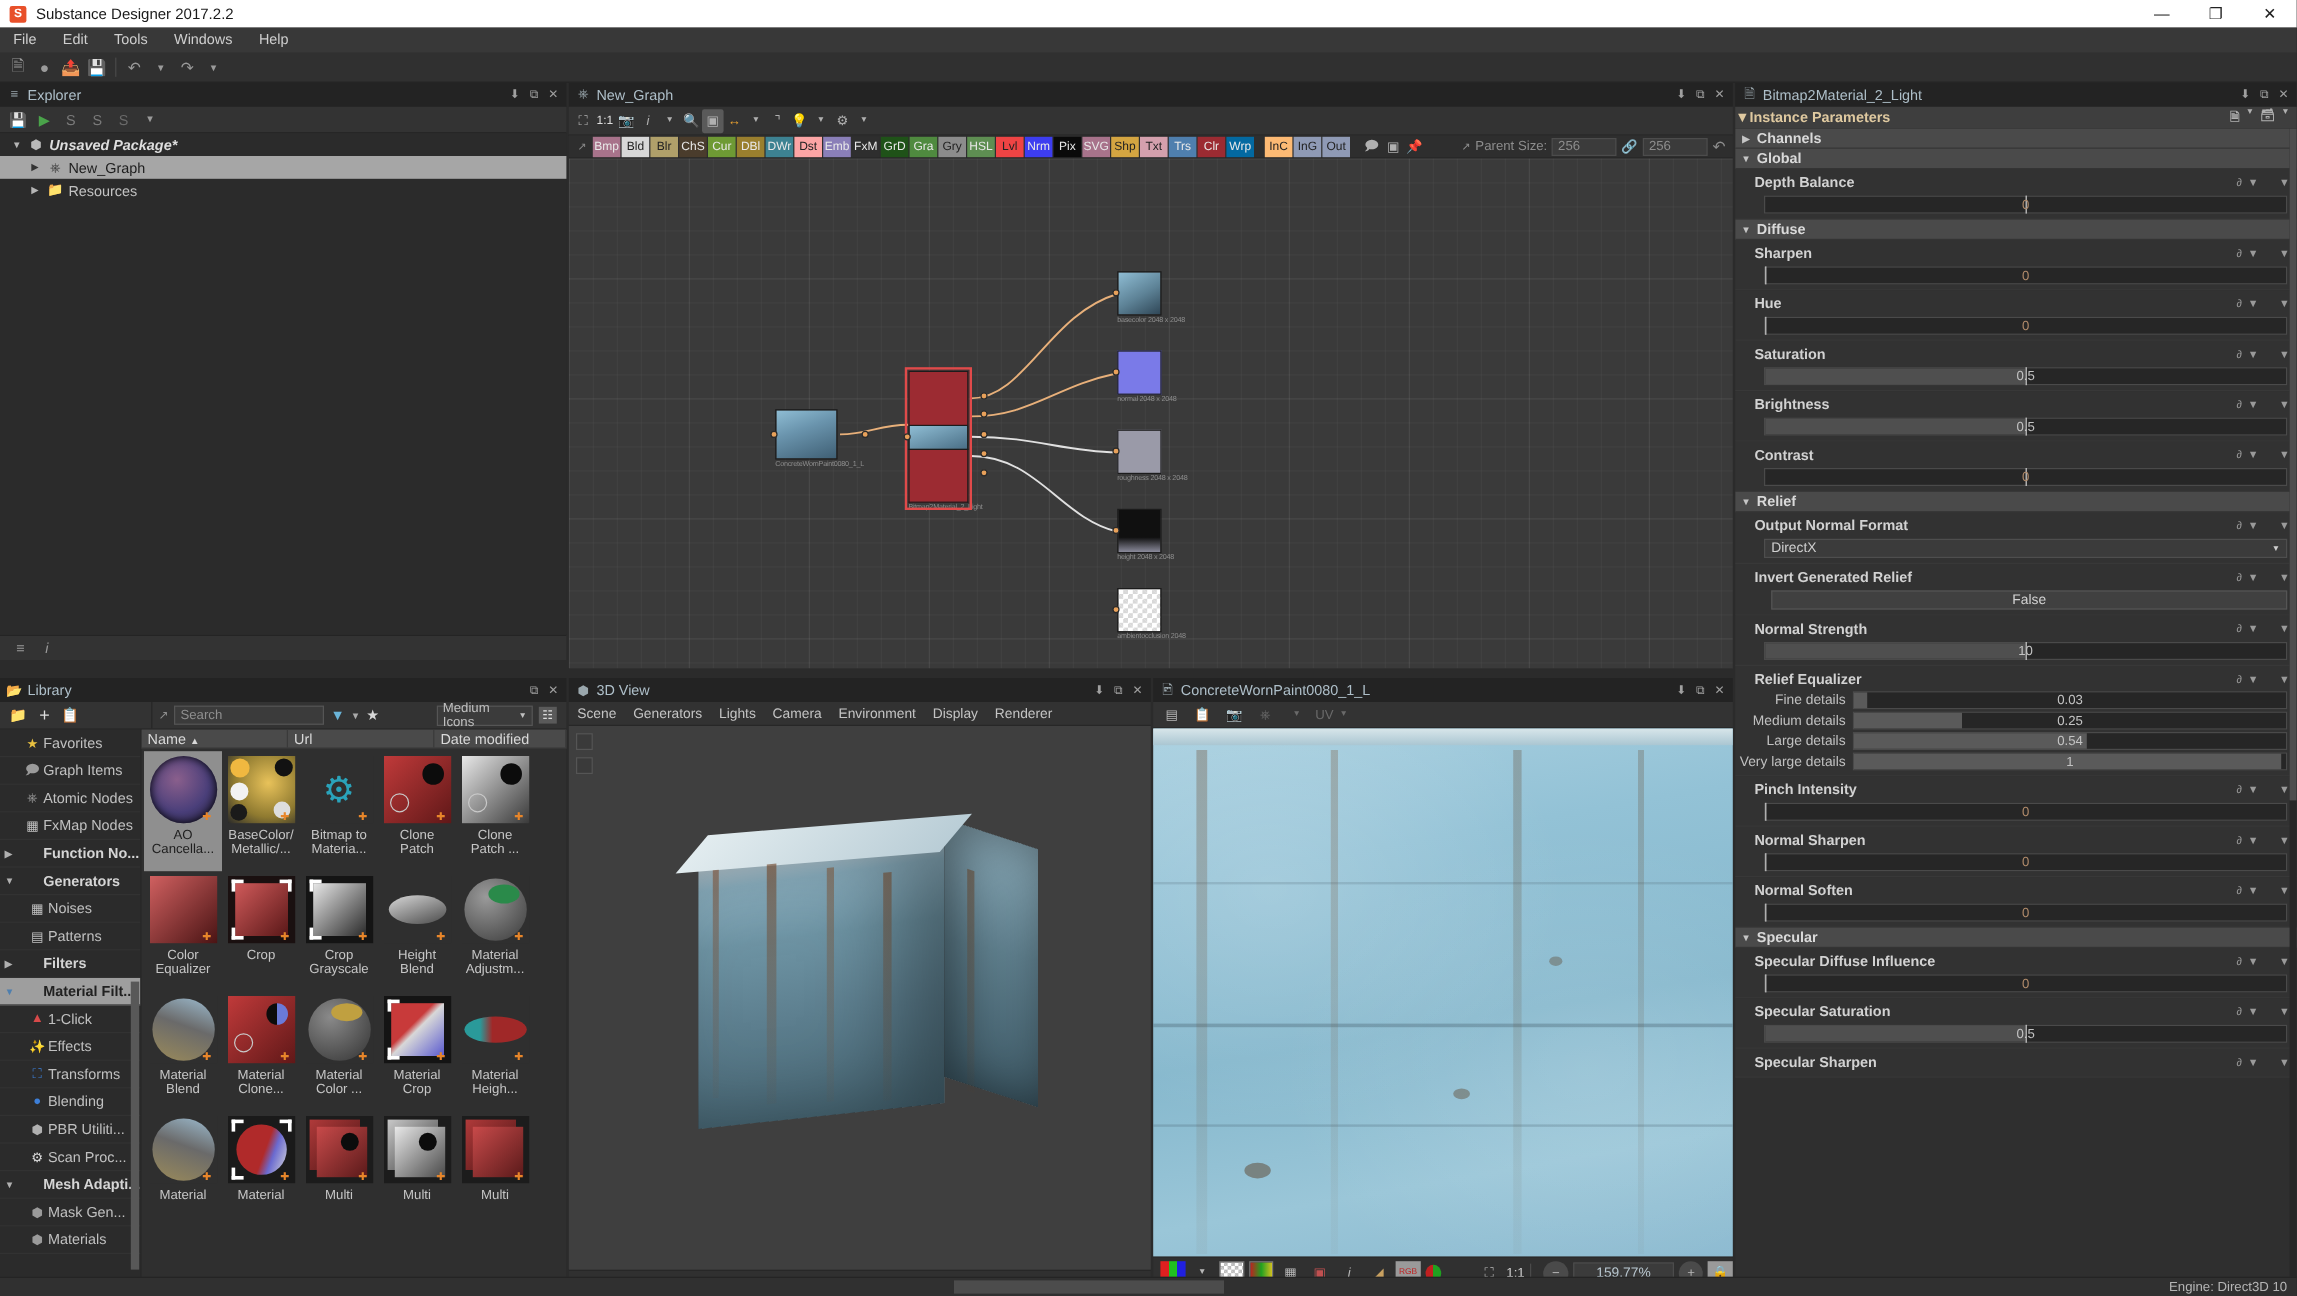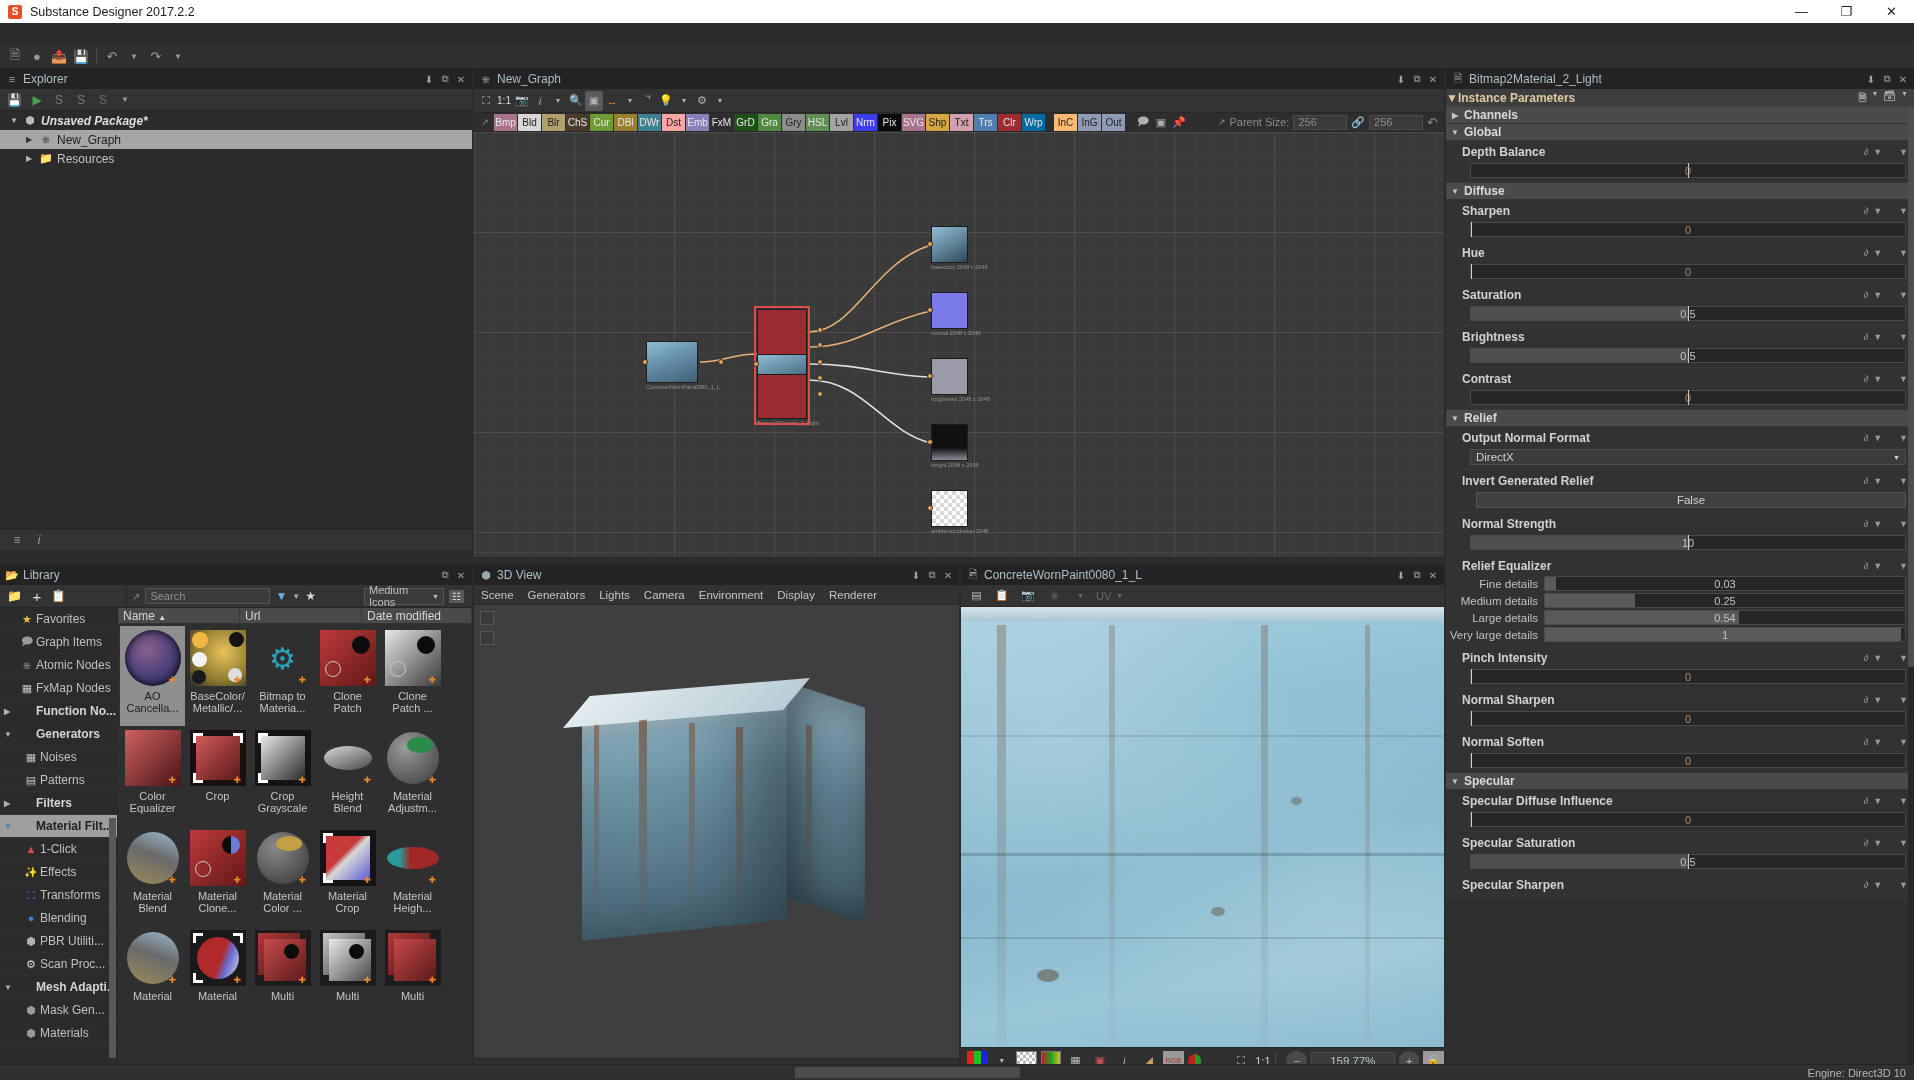--- a/index.html
+++ b/index.html
@@ -225,20 +225,27 @@
   <div class="titlebar">
     <div class="logo">S</div>
     <div class="title">Substance Designer 2017.2.2</div>
     <div class="winbtns">
       <div class="winbtn">—</div>
       <div class="winbtn">❐</div>
       <div class="winbtn close">✕</div>
     </div>
   </div>
 
+  <div class="menubar">
+    <div class="menuitem">File</div>
+    <div class="menuitem">Edit</div>
+    <div class="menuitem">Tools</div>
+    <div class="menuitem">Windows</div>
+    <div class="menuitem">Help</div>
+  </div>
 
   <div class="maintoolbar">
     <div class="tbicon">🗎</div>
     <div class="tbicon">●</div>
     <div class="tbicon">📤</div>
     <div class="tbicon">💾</div>
     <div class="tbsep"></div>
     <div class="tbicon">↶</div>
     <div class="tbicon" style="font-size:8px">▼</div>
     <div class="tbicon">↷</div>
@@ -650,21 +657,21 @@
       <span class="sc" style="background:#6e9a34">Cur</span>
       <span class="sc" style="background:#9a7f2e">DBl</span>
       <span class="sc" style="background:#3d8292">DWr</span>
       <span class="sc" style="background:#fca5a5;color:#222">Dst</span>
       <span class="sc" style="background:#8a7fb8">Emb</span>
       <span class="sc" style="background:#2e2e2e">FxM</span>
       <span class="sc" style="background:#1f5218">GrD</span>
       <span class="sc" style="background:#4f8a3f">Gra</span>
       <span class="sc" style="background:#8c8c8c;color:#222">Gry</span>
       <span class="sc" style="background:#5e8e52">HSL</span>
-      <span class="sc" style="background:#a3a3a3;color:#222">Lvl</span>
+      <span class="sc" style="background:#ef4444;color:#222">Lvl</span>
       <span class="sc" style="background:#3d3df0">Nrm</span>
       <span class="sc" style="background:#0a0a0a">Pix</span>
       <span class="sc" style="background:#a8738b">SVG</span>
       <span class="sc" style="background:#d4a541;color:#222">Shp</span>
       <span class="sc" style="background:#d4a0ad;color:#222">Txt</span>
       <span class="sc" style="background:#4f7fae">Trs</span>
       <span class="sc" style="background:#9c2b32">Clr</span>
       <span class="sc" style="background:#0369a1">Wrp</span>
       <span class="sc-gap"></span>
       <span class="sc" style="background:#fdba74;color:#222">InC</span>

